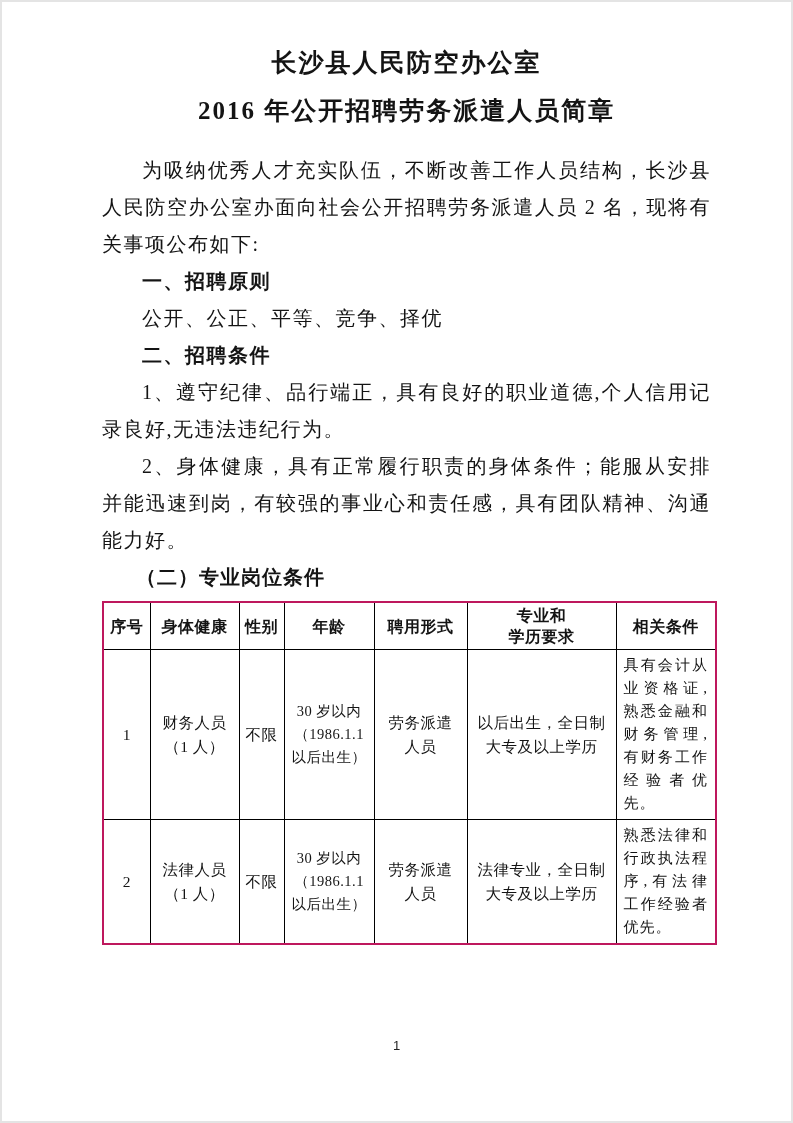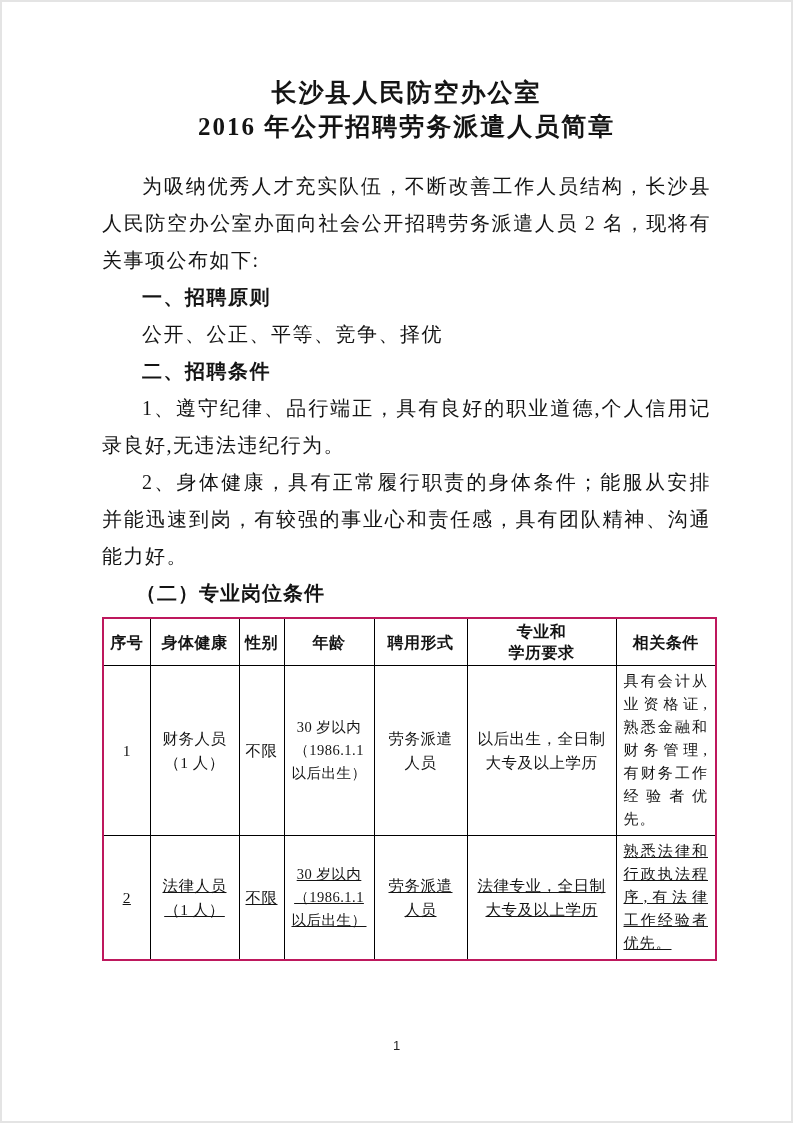--- a/index.html
+++ b/index.html
@@ -8,31 +8,31 @@
     width:793px;height:1123px;
     background:#ffffff;
     box-sizing:border-box;
     border:2px solid #e4e4e4;
     overflow:hidden;
     color:#141414;
     font-family:"Liberation Serif","DejaVu Serif",serif;
   }
   .content{
     box-sizing:border-box;
-    padding:74px 80px 0 100px;
+    padding:44px 80px 0 100px;
   }
   .doc-title{
     text-align:center;
     font-size:25px;
     line-height:34px;
     font-weight:700;
     letter-spacing:2px;
     margin:0;
   }
-  .doc-title.second{text-align:center;}
+  .doc-title.second{margin-top:14px;text-align:center;}
   .body-text{
     font-size:20px;
     line-height:37px;
     letter-spacing:1.5px;
     text-align:justify;
     margin:0;
   }
   .intro{margin-top:24px;text-indent:2em;}
   .sec-heading{
     font-size:20px;
@@ -75,21 +75,21 @@
     font-weight:700;
     letter-spacing:0.5px;
     font-family:"Liberation Sans","DejaVu Sans",sans-serif;
   }
   .pos-table td{
     font-size:15.5px;
     line-height:24px;
     letter-spacing:0.5px;
   }
   tr.row-1 td{height:138px;}
-  tr.row-2 td{height:114px;text-decoration:underline;}
+  tr.row-2 td{height:114px;}
   td.cell-age{font-size:14.5px;line-height:23px;}
   td.cell-req{
     text-align:justify;
     vertical-align:middle;
     font-size:15px;
     line-height:23px;
     letter-spacing:1px;
     padding:4px 7px;
     white-space:normal;
   }

